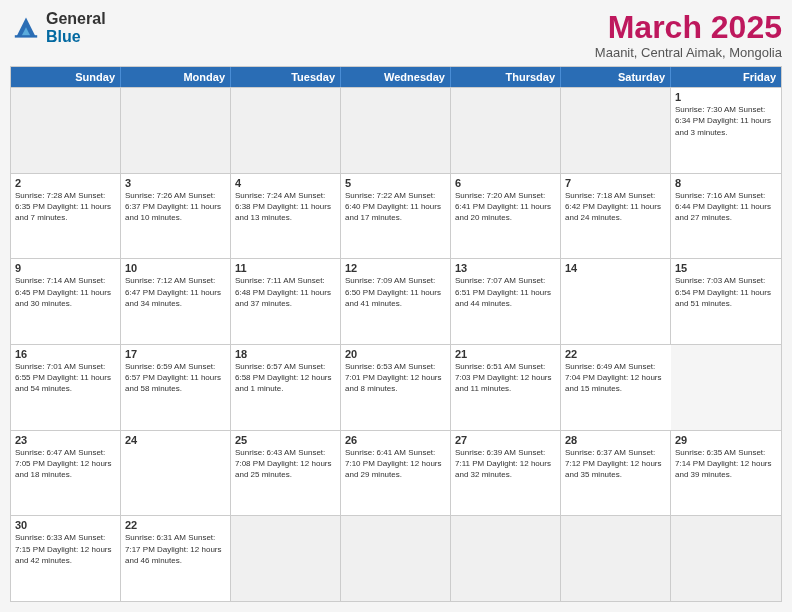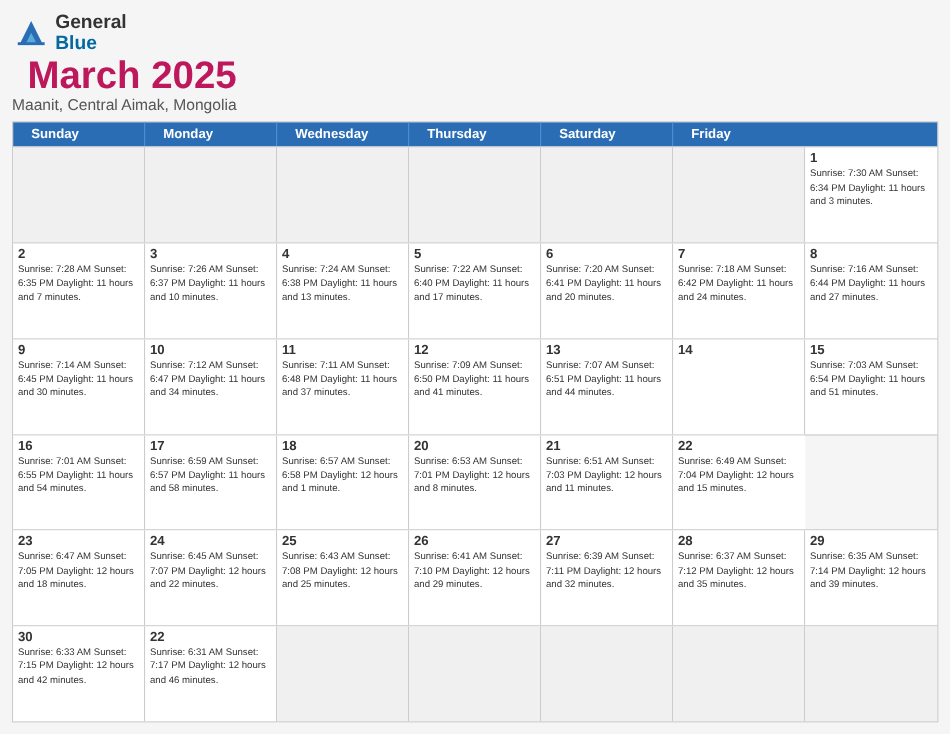--- a/index.html
+++ b/index.html
@@ -16,21 +16,20 @@
       background: #f5f5f5;
       display: flex;
       flex-direction: column;
       padding: 10px;
     }
     .header {
       display: flex;
       justify-content: space-between;
       align-items: flex-start;
       margin-bottom: 6px;
-      flex-direction: column;
     }
     .logo {
       display: flex;
       align-items: center;
       gap: 4px;
     }
     .logo-text {
       font-size: 16px;
       font-weight: normal;
       color: #333;
@@ -64,22 +63,22 @@
     }
     .cal-header {
       display: grid;
       grid-template-columns: repeat(7, 1fr);
       background: #2a6db5;
     }
     .cal-header-cell {
       color: #fff;
       font-size: 11px;
       font-weight: bold;
-      padding: 4px 15px;
-      text-align: left;
+      padding: 4px 5px;
+      text-align: right;
       border-right: 1px solid #4a8dd5;
     }
     .cal-header-cell:last-child { border-right: none; }
     .cal-body {
       flex: 1;
       display: flex;
       flex-direction: column;
     }
     .cal-row {
       display: grid;
@@ -130,20 +129,21 @@
     <div class="title-area">
       <div class="month-title">March 2025</div>
       <div class="subtitle">Maanit, Central Aimak, Mongolia</div>
     </div>
   </div>
 
   <div class="calendar">
     <div class="cal-header">
       <div class="cal-header-cell">Sunday</div>
       <div class="cal-header-cell">Monday</div>
+      <div class="cal-header-cell">Tuesday</div>
       <div class="cal-header-cell">Wednesday</div>
       <div class="cal-header-cell">Thursday</div>
       <div class="cal-header-cell">Saturday</div>
       <div class="cal-header-cell">Friday</div>
     </div>
     <div class="cal-body" id="cal-body">
     <div class="cal-row">
           <div class="cal-cell shaded"></div>
           <div class="cal-cell shaded"></div>
           <div class="cal-cell shaded"></div>
@@ -303,24 +303,20 @@
         <div class="cal-row">
           <div class="cal-cell">
             <span class="day-num">23</span>
             <div class="day-info">Sunrise: 6:47 AM
 Sunset: 7:05 PM
 Daylight: 12 hours
 and 18 minutes.</div>
           </div>
           <div class="cal-cell">
             <span class="day-num">24</span>
-            <div class="day-info">Sunrise: 6:45 AM
-Sunset: 7:07 PM
-Daylight: 12 hours
-and 22 minutes.</div>
           </div>
           <div class="cal-cell">
             <span class="day-num">25</span>
             <div class="day-info">Sunrise: 6:43 AM
 Sunset: 7:08 PM
 Daylight: 12 hours
 and 25 minutes.</div>
           </div>
           <div class="cal-cell">
             <span class="day-num">26</span>

